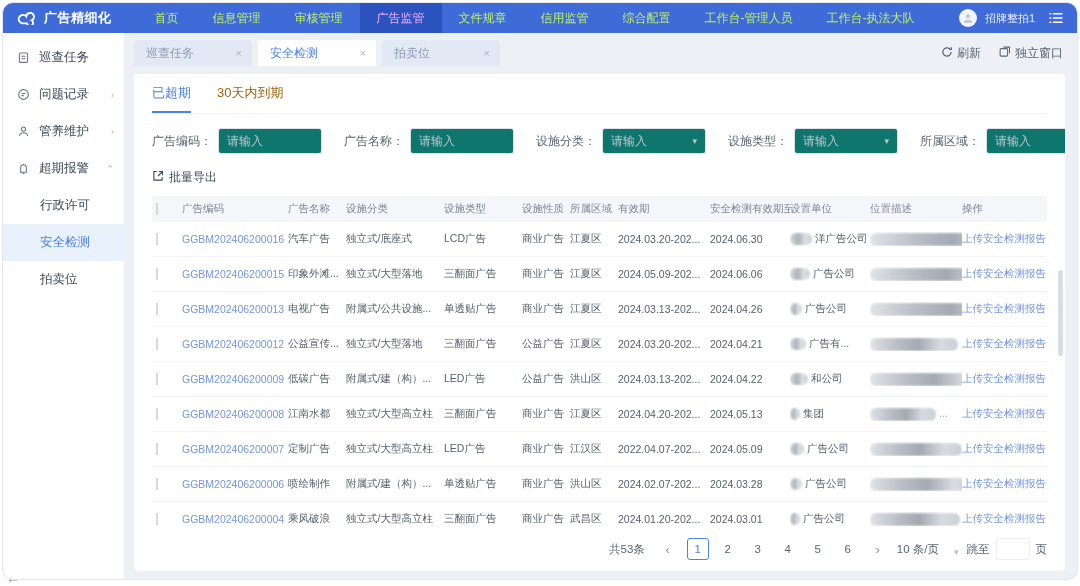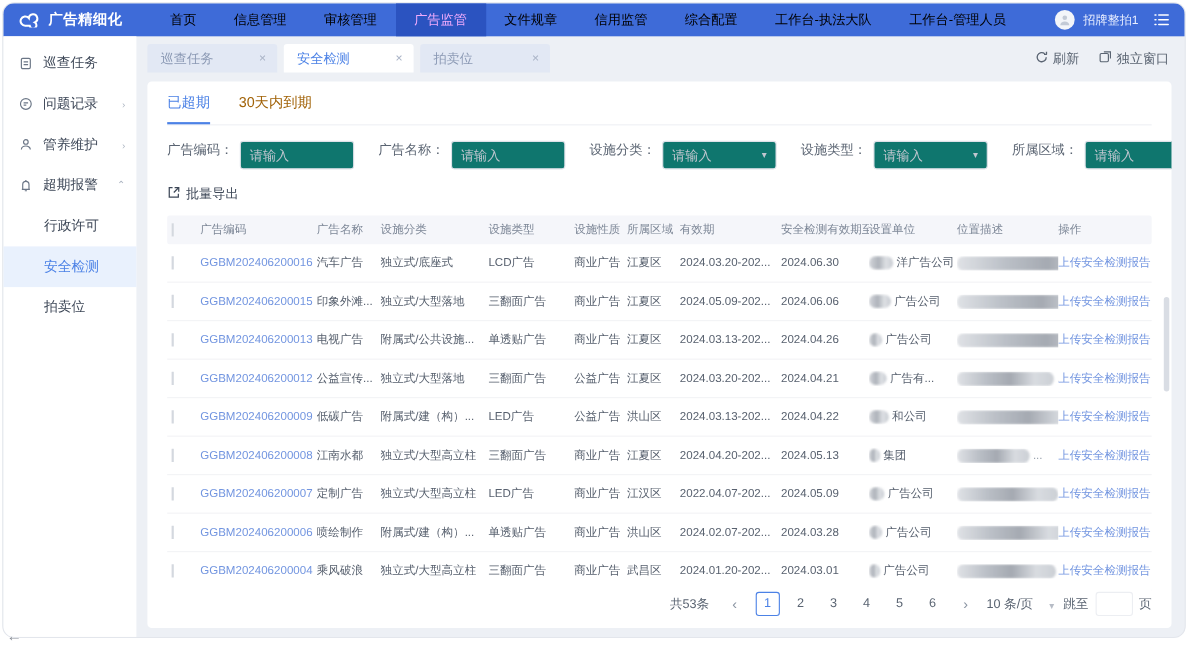--- a/index.html
+++ b/index.html
@@ -4,21 +4,21 @@
 <style>
   * { margin:0; padding:0; box-sizing:border-box; }
   html,body { width:1080px; height:586px; background:#fff; font-family:"Liberation Sans","DejaVu Sans",sans-serif; overflow:hidden; }
   .window { position:absolute; left:3px; top:3px; width:1074px; height:576px; border-radius:10px; overflow:hidden; background:#edf0f5; box-shadow:0 0 0 1px #e3e6ec; }
 
   
   .navbar { height:30px; background:#3e6bd8; display:flex; align-items:center; color:#fff; font-size:12px; }
   .logo { display:flex; align-items:center; gap:7px; padding:0 26px 0 14px; font-size:13px; font-weight:bold; letter-spacing:.5px; }
   .logo svg { display:block; }
   .nav-menu { display:flex; align-items:stretch; height:100%; }
-  .nav-item { display:flex; align-items:center; padding:0 17px; cursor:pointer; white-space:nowrap; color:#000000; }
+  .nav-item { display:flex; align-items:center; padding:0 17px; cursor:pointer; white-space:nowrap; color:#bef264; }
   .nav-item.active { background:#2b53c0; color:#f0abfc; }
   .nav-right { margin-left:auto; display:flex; align-items:center; gap:8px; padding-right:14px; }
   .avatar { width:18px; height:18px; border-radius:50%; background:#f3f5f9; display:flex; align-items:center; justify-content:center; overflow:hidden; }
   .username { font-size:11px; color:#e8eeff; }
   .list-icon { margin-left:6px; display:flex; }
 
   
   .body-row { display:flex; height:546px; }
   .sidebar { width:121px; background:#fff; padding-top:6px; flex:none; }
   .side-item { display:flex; align-items:center; height:37px; padding:0 10px 0 14px; font-size:12.5px; color:#3d4757; cursor:pointer; gap:8px; }
@@ -39,21 +39,21 @@
   .tab-action { display:flex; align-items:center; gap:4px; cursor:pointer; }
   .tab-action svg { color:#5a6472; }
 
   
   .card { position:relative; margin:2px 12px 8px 10px; background:#fff; border-radius:4px; height:498px; overflow:hidden; padding:0 18px; }
   .subtabs { display:flex; gap:26px; align-items:center; height:40px; border-bottom:1px solid #eef0f4; font-size:13px; }
   .subtab { color:#a16207; cursor:pointer; height:100%; display:flex; align-items:center; border-bottom:2px solid transparent; }
   .subtab.active { color:#4c82e6; border-bottom-color:#4c82e6; }
 
   .filters { display:flex; align-items:center; padding:14px 0 10px 0; font-size:12px; color:#5a6472; flex-wrap:nowrap; }
-  .f-field { display:flex; margin-right:22px; }
+  .f-field { display:flex; align-items:center; margin-right:22px; }
   .f-label { margin-right:6px; white-space:nowrap; }
   .f-box { width:104px; height:26px; border:1px solid #dde1e8; border-radius:3px; display:flex; align-items:center; padding:0 8px; color:#c0c6cf; background:#0f766e; }
   .f-box.select { justify-content:space-between; }
   .f-box .caret { color:#c0c6cf; font-size:9px; }
 
   .toolbar { padding:4px 0 10px 0; }
   .export-btn { display:inline-flex; align-items:center; gap:5px; font-size:12px; color:#3d4757; cursor:pointer; }
   .export-btn svg { color:#3d4757; }
 
   
@@ -99,22 +99,22 @@
       <span>广告精细化</span>
     </div>
     <nav class="nav-menu" id="nav-menu">
         <div class="nav-item">首页</div>
         <div class="nav-item">信息管理</div>
         <div class="nav-item">审核管理</div>
         <div class="nav-item active">广告监管</div>
         <div class="nav-item">文件规章</div>
         <div class="nav-item">信用监管</div>
         <div class="nav-item">综合配置</div>
+        <div class="nav-item">工作台-管理人员</div>
         <div class="nav-item">工作台-执法大队</div>
-        <div class="nav-item">工作台-管理人员</div>
       </nav>
     <div class="nav-right">
       <span class="avatar">
           <svg width="12" height="12" viewBox="0 0 16 16">
             <circle cx="8" cy="5.5" r="2.8" fill="#c3cad6"></circle>
             <path d="M2.5 14.5 a5.5 4.5 0 0 1 11 0 Z" fill="#c3cad6"></path>
           </svg>
         </span>
       <span class="username">招牌整拍1</span>
       <span class="list-icon">

